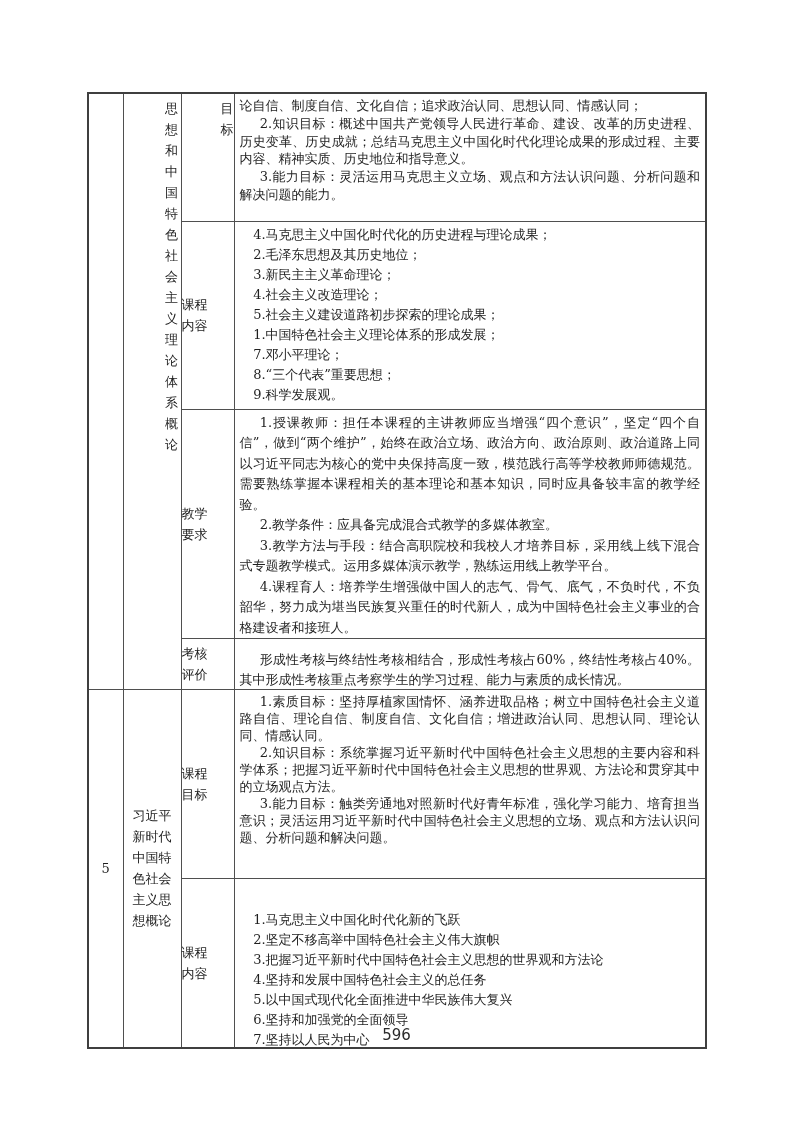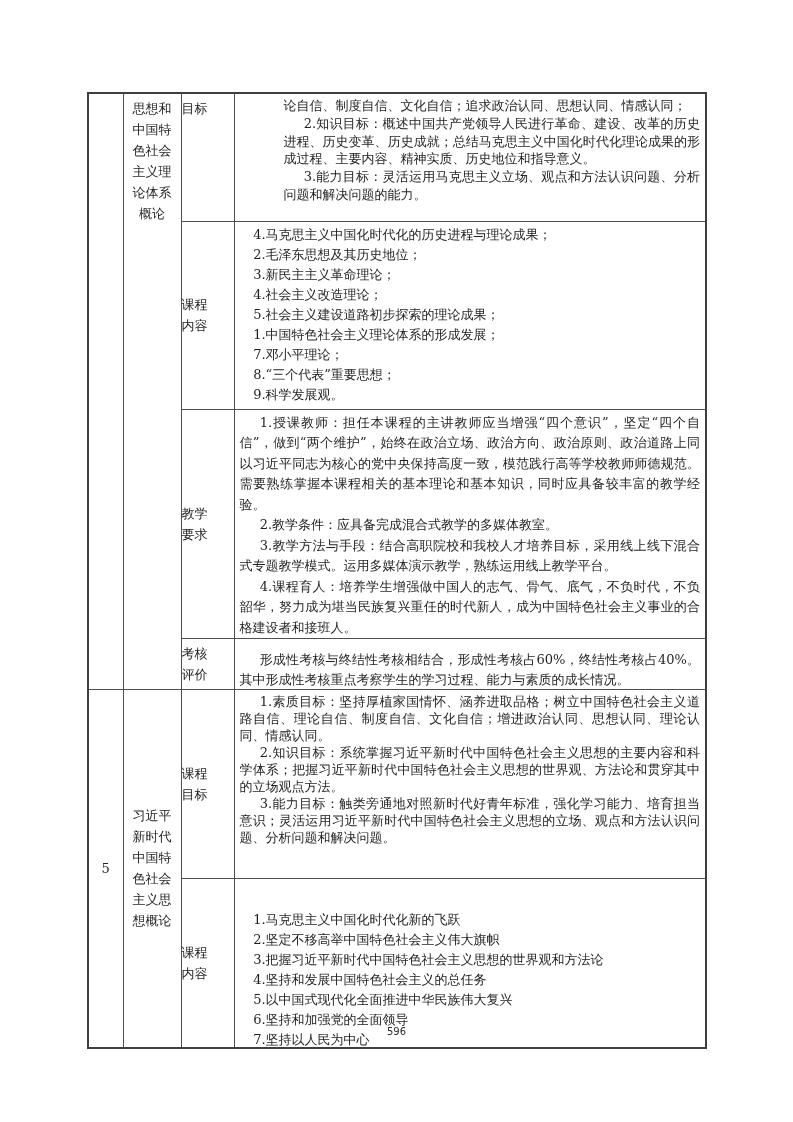--- a/index.html
+++ b/index.html
@@ -22,45 +22,45 @@
   tr.r1 { height:128px; }
   tr.r2 { height:188px; }
   tr.r3 { height:229px; }
   tr.r4 { height:44px; }
   tr.r5 { height:189px; }
   tr.r6 { height:142px; }
   .c-no { text-align:center; }
   .c-name {
     text-align:center; white-space:pre-line; line-height:21px;
   }
-  .v-top { vertical-align:top; }
+  .v-top { vertical-align:top;padding-left:39px; }
   .pt4 { padding-top:4px; }
   .c-label {
     white-space:pre-line; line-height:21px;
   }
   .c-content { vertical-align:top; }
   .box {
     box-sizing:border-box; overflow:hidden;
     padding:3px 5px 0 5px;
     line-height:20px;
   }
-  .h-goal1   { height:125px; line-height:17.8px;margin-left:44px; }
+  .h-goal1   { height:125px; line-height:17.8px; }
   .h-cont1   { height:186px; }
   .h-teach   { height:227px; line-height:20.5px; }
   .h-assess  { height:42px;  line-height:20.5px;margin-top:8px; }
   .h-goal2   { height:187px; line-height:17px; }
   .h-cont2   { height:140px;margin-top:28px; }
   .p { text-align:justify; margin:0; }
   .ind { text-indent:1.55em; }
   .li  { text-indent:1.05em; }
   .pageno {
     position:absolute; left:0; top:1026px; width:793px;
     text-align:center;
     font-family:"DejaVu Sans","Liberation Sans",sans-serif;
-    font-size:10px; color:#2a2a2a;
+    font-size:15px; color:#2a2a2a;
   }
 </style>
 </head>
 <body>
 
 <div class="sheet">
 
   <table class="tbl">
     <colgroup>
       <col style="width:35px">

